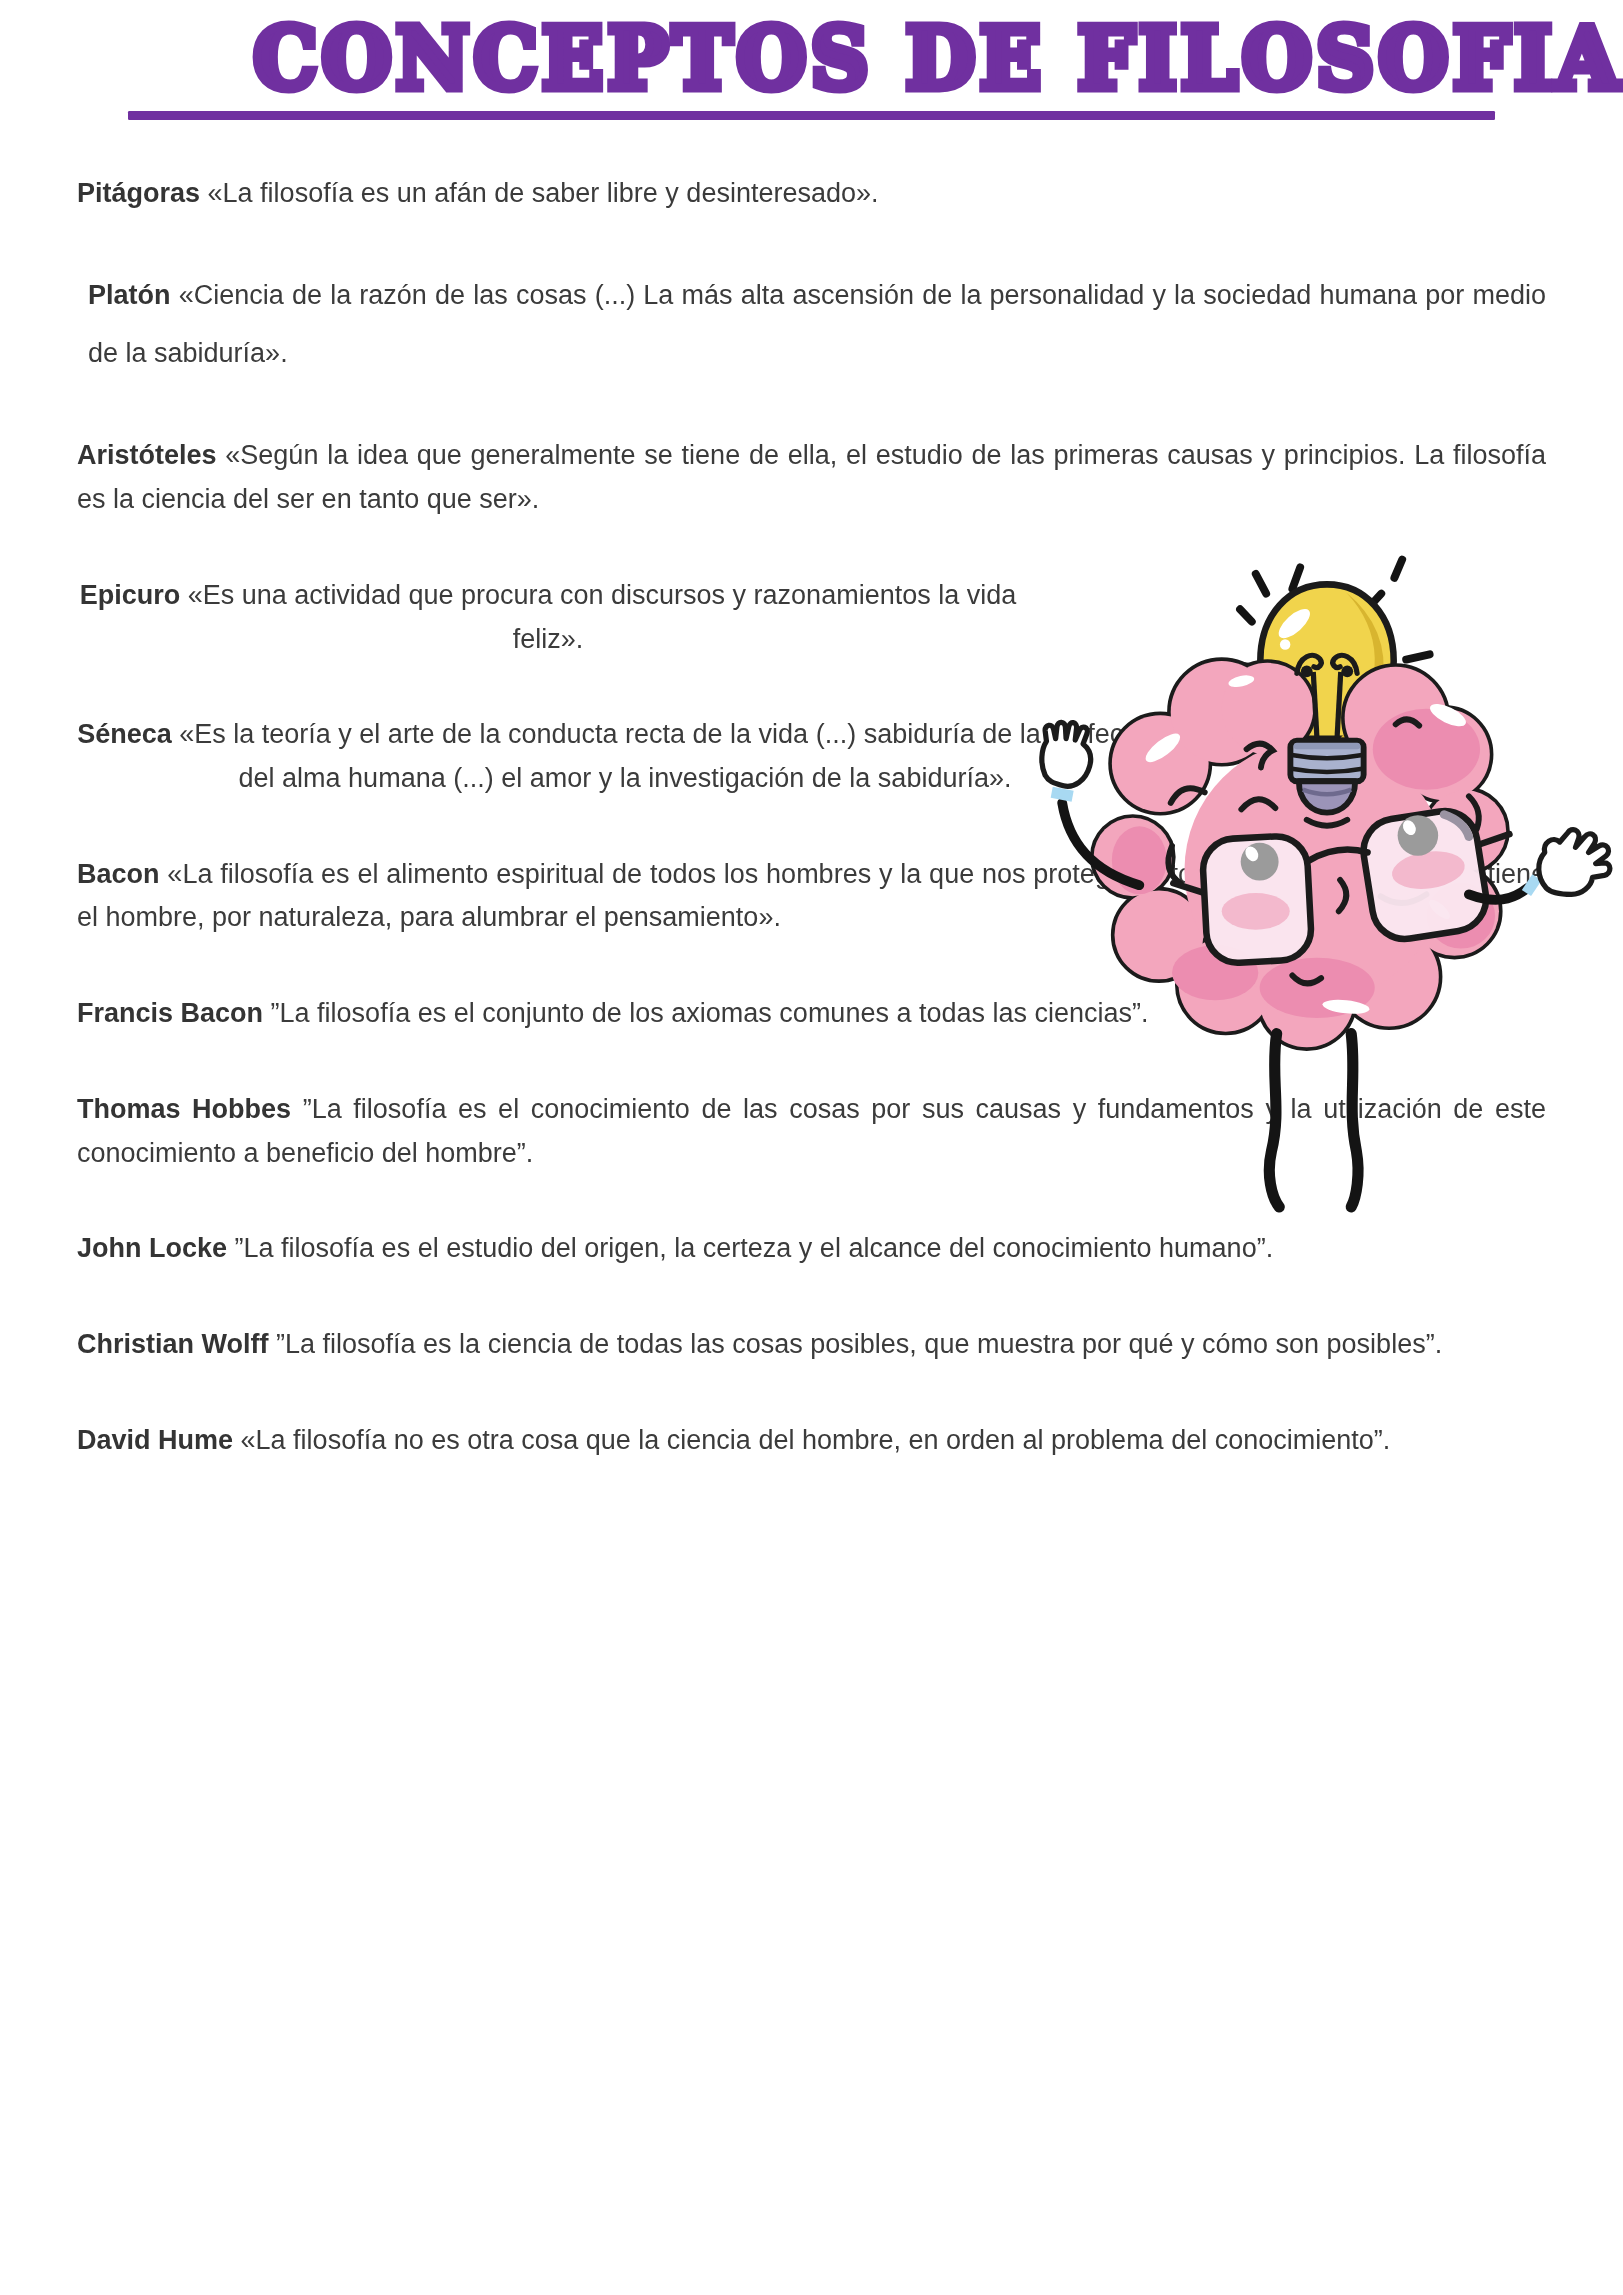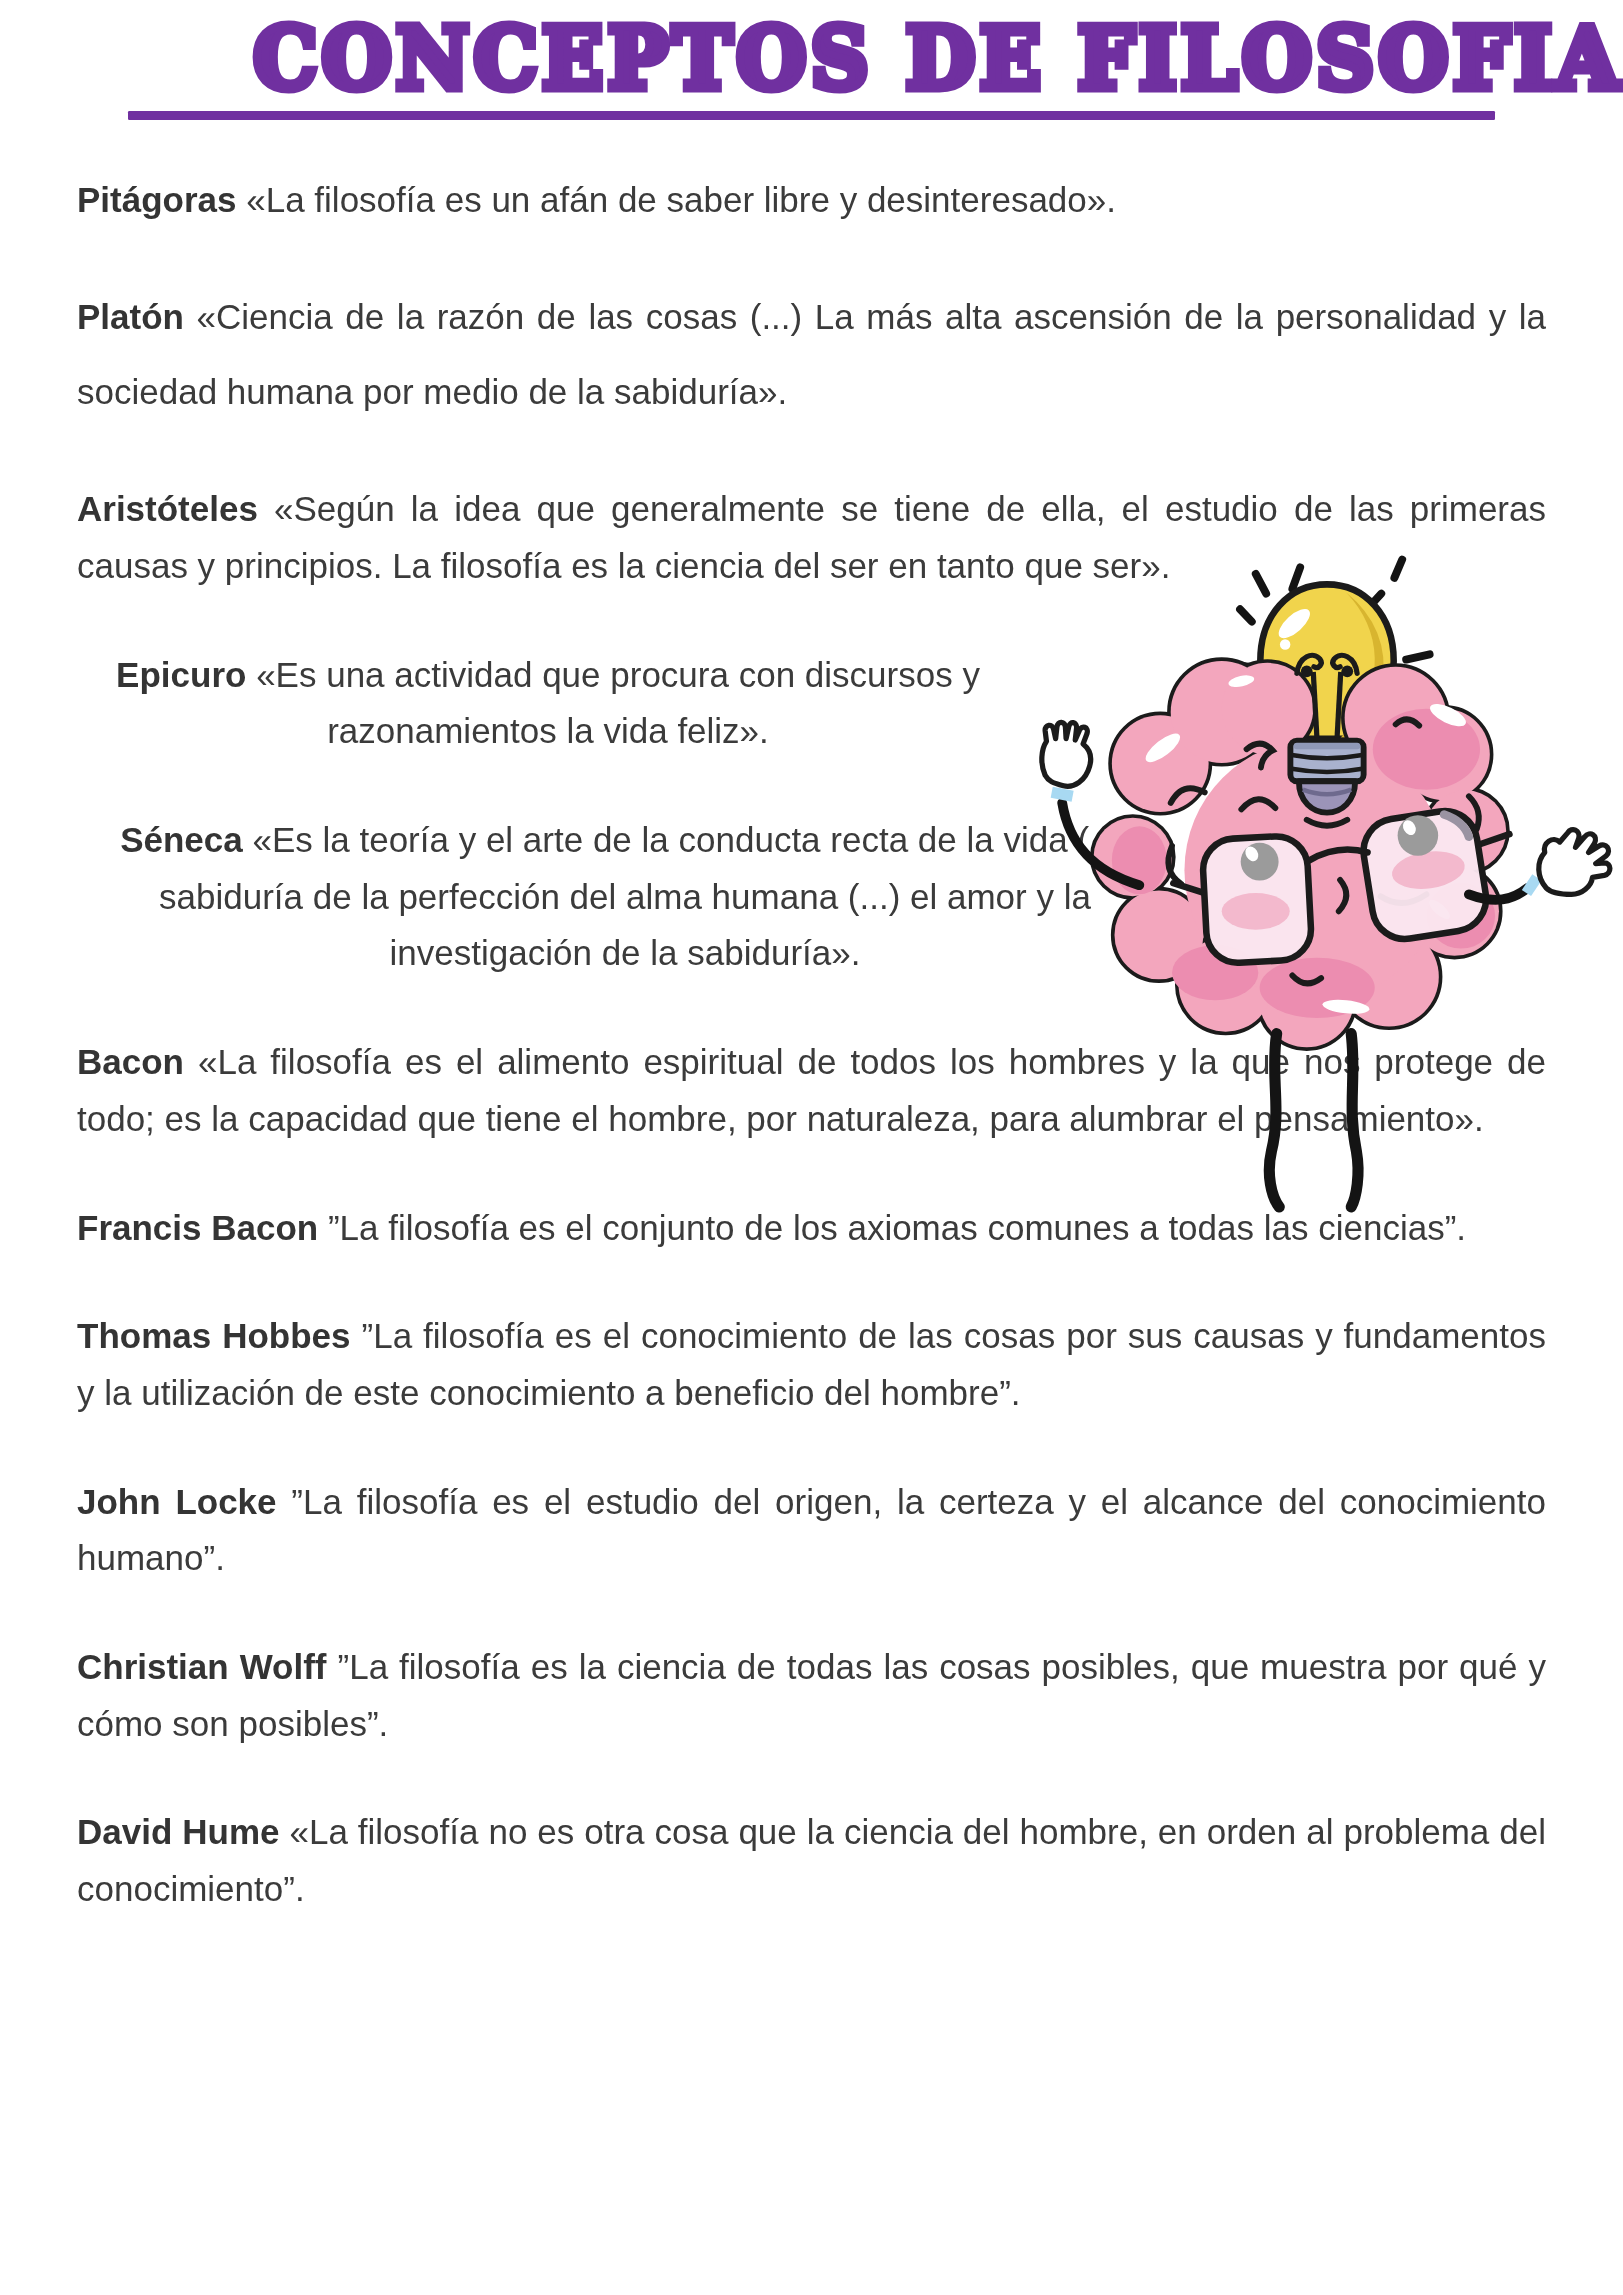--- a/index.html
+++ b/index.html
@@ -23,27 +23,27 @@
   }
   .title-underline {
     width: 1367px; height: 8.5px;
     margin: 3.9px auto 0;
     background: var(--accent, #7030a0);
     border-radius: 1.3px;
   }
   .entries { padding: 0 77px; }
   .entry {
     margin: 52px 0 0;
-    font-size: 35px;
+    font-size: 27px;
     line-height: 1.62;
     text-align: justify;
     color: var(--text, #3b3b3b);
   }
   .entry b { font-weight: 700; color: #343434; }
-  .entry.spaced { line-height: 2.13; }
+  .entry.spaced { line-height: 2.13; margin-left: 11px; }
   .entry.narrow-epicuro { width: 942px; text-align: center; }
   .entry.narrow-seneca { width: 1096px; text-align: center; }
   .illustration {
     position: absolute;
     left: 1011px; top: 553px;
     width: 615px; height: 667px;
   }
   .illustration svg { width: 100%; height: 100%; display: block; }
 </style>
 </head>

